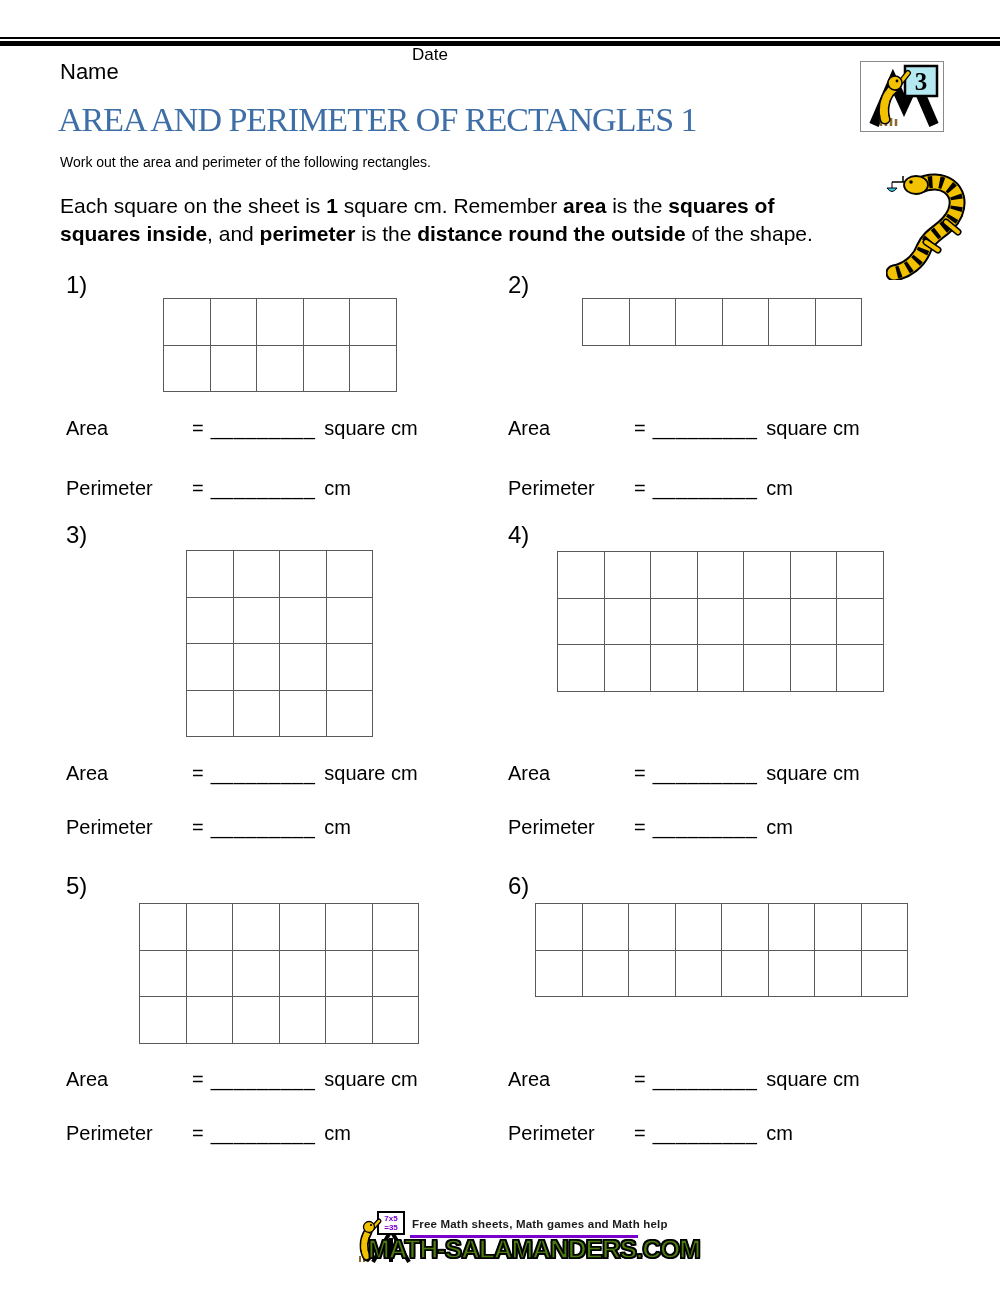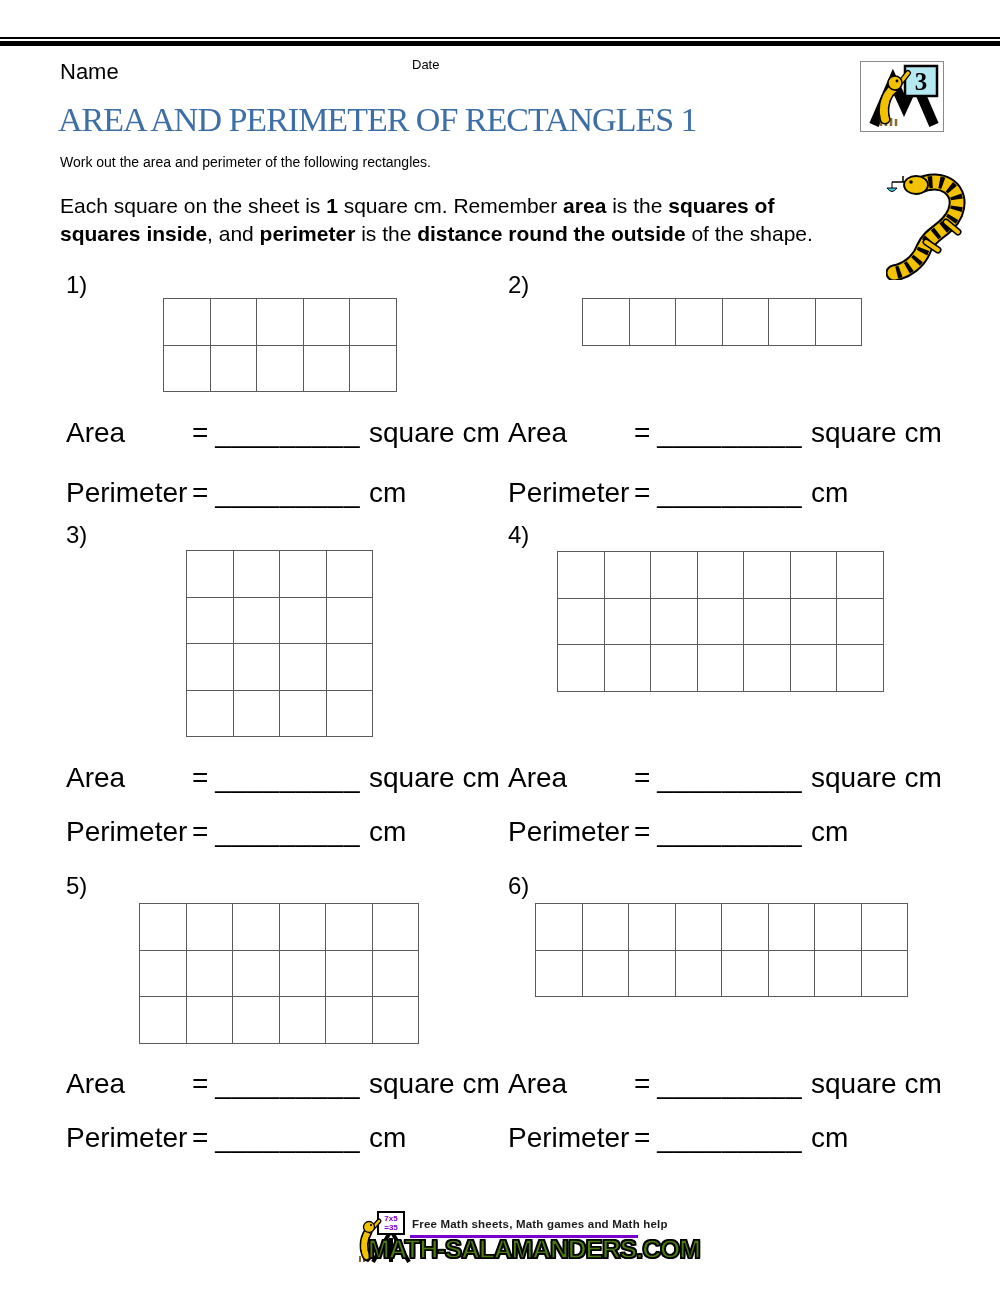--- a/index.html
+++ b/index.html
@@ -10,21 +10,21 @@
     --cell:45.5px; --gridline:#5a5a5a;
   }
   .abs { position:absolute; white-space:nowrap; }
 
   
   .rule-thin  { position:absolute; left:0; top:37px; width:1000px; height:2px; background:#000; }
   .rule-thick { position:absolute; left:0; top:41px; width:1000px; height:5px; background:#000; }
 
   
   .name-label { left:60px;  top:59px; font-size:22px; }
-  .date-label { left:412px; top:57px; font-size:13px; }
+  .date-label { left:412px; top:45px; font-size:17px; }
   .logo-box { position:absolute; left:860px; top:61px; width:84px; height:71px;
               border:1px solid #8a8a8a; background:#fff; }
 
   
   .page-title { left:58px; top:101px; font-size:34px; letter-spacing:-1px;
                 font-family:"Liberation Serif", serif; color:#3e6ea6; }
   .intro1 { left:60px; top:154px; font-size:14px; }
   .intro2 { left:60px; top:194px; font-size:21px; }
   .intro3 { left:60px; top:222px; font-size:21px; }
   .salamander-right { position:absolute; left:886px; top:170px; width:92px; height:110px; }
@@ -36,21 +36,21 @@
   .l5{left:66px;top:872px} .l6{left:508px;top:872px}
 
   
   .grid { position:absolute; display:grid; gap:1px; background:var(--gridline); padding:1px; width:max-content; }
   .cell { width:var(--cell); height:var(--cell); background:#fff; }
   .g1{left:163px;top:298px} .g2{left:582px;top:298px}
   .g3{left:186px;top:550px} .g4{left:557px;top:551px}
   .g5{left:139px;top:903px} .g6{left:535px;top:903px}
 
   
-  .ans { position:absolute; font-size:28px; white-space:nowrap; }
+  .ans { position:absolute; font-size:20px; white-space:nowrap; }
   .ans .lbl { display:inline-block; width:126px; }
   .ans .eq { margin-right:7px; }
   .ans .blank { margin-right:9px; letter-spacing:0.5px; }
   .col-l{left:66px} .col-r{left:508px}
   .r1a{top:417px} .r1p{top:477px}
   .r2a{top:762px} .r2p{top:816px}
   .r3a{top:1068px} .r3p{top:1122px}
 
   
   .footer-mascot { position:absolute; left:356px; top:1210px; width:56px; height:54px; }

